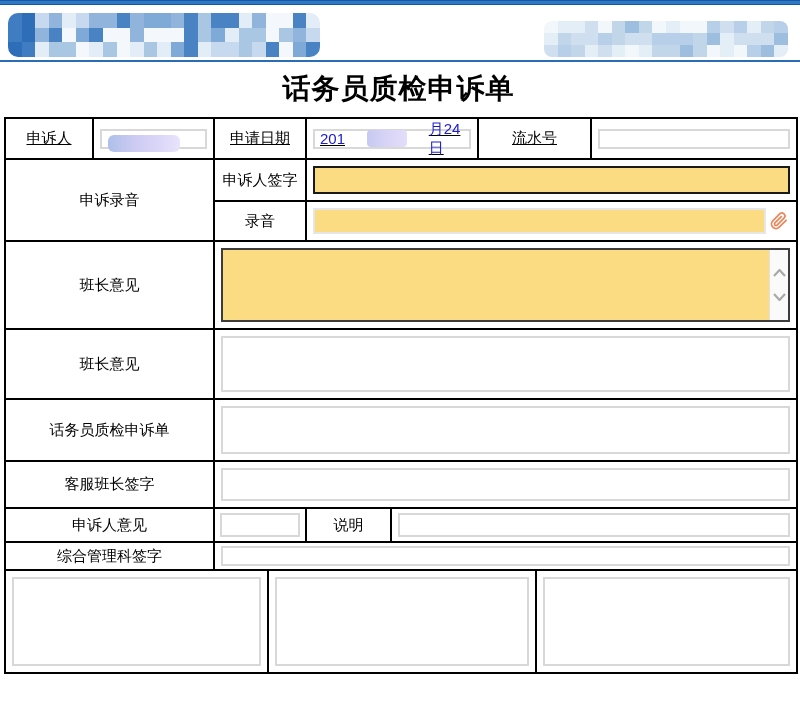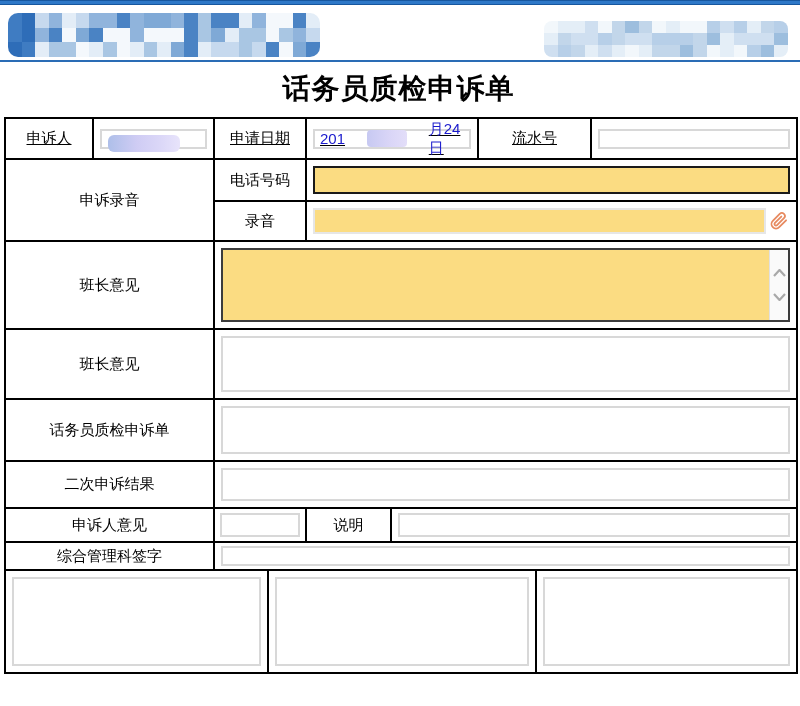--- a/index.html
+++ b/index.html
@@ -222,21 +222,21 @@
             <span>月24日</span>
           </div>
         </td>
     <td class="lbl">流水号</td>
     <td>
           <div class="ibox h-input m6"></div>
         </td>
   </tr>
   <tr style="height:41px">
     <td class="lbl" colspan="2" rowspan="2">申诉录音</td>
-    <td class="lbl">电话号码</td>
+    <td class="lbl">申诉人签字</td>
     <td colspan="4">
           <div class="ybox phone-box"></div>
         </td>
   </tr>
   <tr style="height:40px">
     <td class="lbl">录音</td>
     <td colspan="4">
       <div class="rec-row">
         <div class="ybox rec-box"></div>
         <div class="clip">
@@ -269,21 +269,21 @@
           <div class="ibox ta ta-monitor"></div>
         </td>
   </tr>
   <tr style="height:62px">
     <td class="lbl" colspan="2">话务员质检申诉单</td>
     <td colspan="5">
           <div class="ibox ta ta-biz"></div>
         </td>
   </tr>
   <tr style="height:47px">
-    <td class="lbl" colspan="2">二次申诉结果</td>
+    <td class="lbl" colspan="2">客服班长签字</td>
     <td colspan="5">
           <div class="ibox in-first"></div>
         </td>
   </tr>
   <tr style="height:34px">
     <td class="lbl" colspan="2">申诉人意见</td>
     <td>
           <div class="ibox in-small"></div>
         </td>
     <td class="lbl">说明</td>

